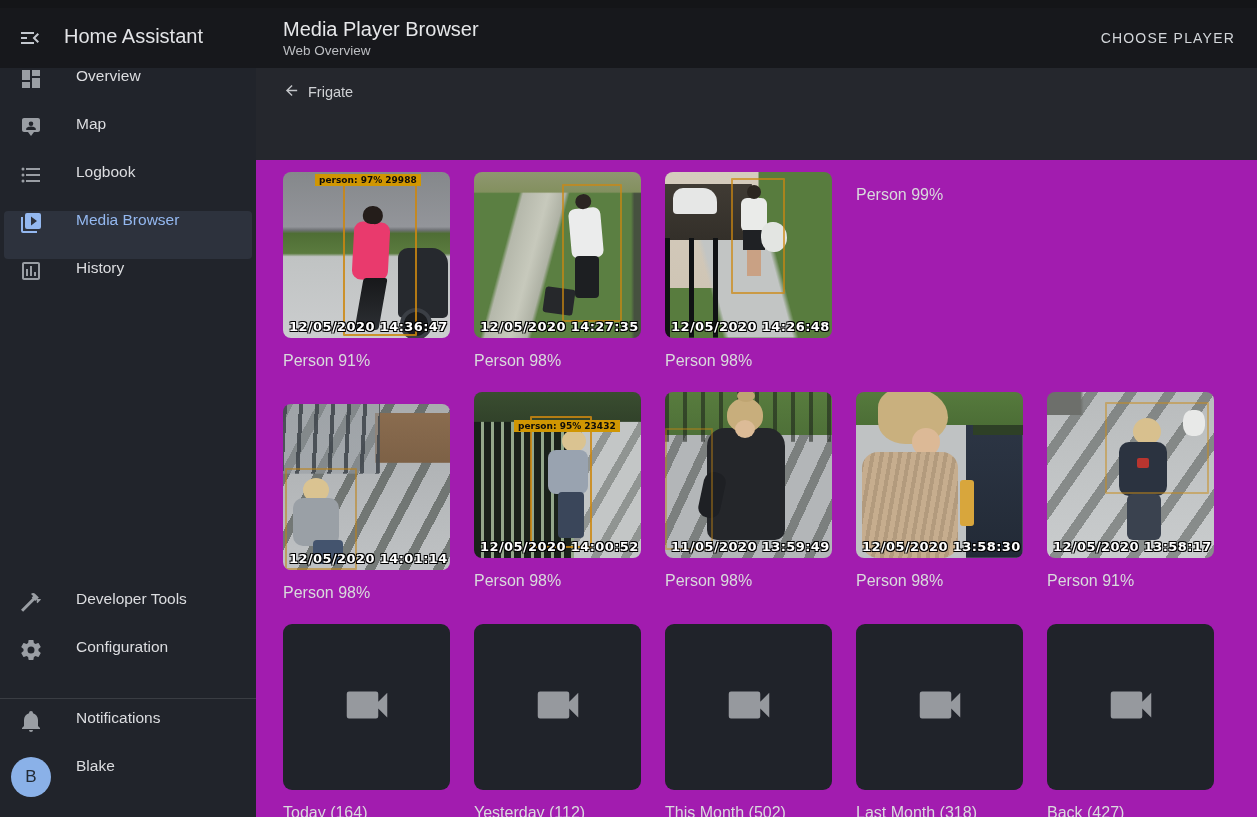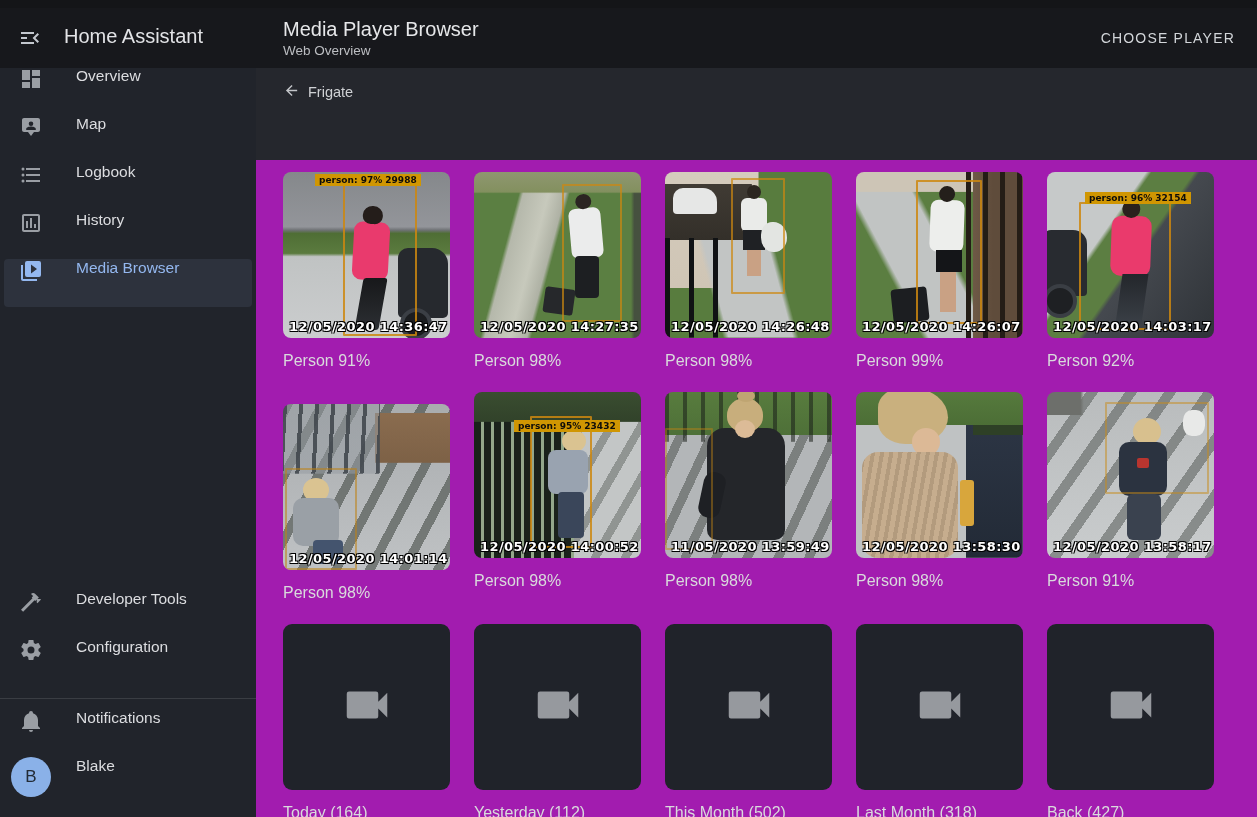--- a/index.html
+++ b/index.html
@@ -213,35 +213,35 @@
         <span class="lbl">Map</span>
       </div>
       <div class="side-item">
         <span class="icn">
             <svg viewBox="0 0 24 24" fill="currentColor">
               <path d="M7,5H21V7H7V5M7,13V11H21V13H7M4,4.5A1.5,1.5 0 0,1 5.5,6A1.5,1.5 0 0,1 4,7.5A1.5,1.5 0 0,1 2.5,6A1.5,1.5 0 0,1 4,4.5M4,10.5A1.5,1.5 0 0,1 5.5,12A1.5,1.5 0 0,1 4,13.5A1.5,1.5 0 0,1 2.5,12A1.5,1.5 0 0,1 4,10.5M7,19V17H21V19H7M4,16.5A1.5,1.5 0 0,1 5.5,18A1.5,1.5 0 0,1 4,19.5A1.5,1.5 0 0,1 2.5,18A1.5,1.5 0 0,1 4,16.5Z"></path>
             </svg>
           </span>
         <span class="lbl">Logbook</span>
       </div>
+      <div class="side-item selected">
+        <span class="icn">
+            <svg viewBox="0 0 24 24" fill="currentColor">
+              <path d="M4,6H2V20A2,2 0 0,0 4,22H18V20H4V6M20,2H8A2,2 0 0,0 6,4V16A2,2 0 0,0 8,18H20A2,2 0 0,0 22,16V4A2,2 0 0,0 20,2M12,14.5V5.5L18,10L12,14.5Z"></path>
+            </svg>
+          </span>
+        <span class="lbl">Media Browser</span>
+      </div>
       <div class="side-item">
         <span class="icn">
             <svg viewBox="0 0 24 24" fill="currentColor">
               <path d="M9,17H7V10H9V17M13,17H11V7H13V17M17,17H15V13H17V17M19,19H5V5H19V19M19,3H5C3.9,3 3,3.9 3,5V19C3,20.1 3.9,21 5,21H19C20.1,21 21,20.1 21,19V5C21,3.9 20.1,3 19,3Z"></path>
             </svg>
           </span>
         <span class="lbl">History</span>
-      </div>
-      <div class="side-item selected">
-        <span class="icn">
-            <svg viewBox="0 0 24 24" fill="currentColor">
-              <path d="M4,6H2V20A2,2 0 0,0 4,22H18V20H4V6M20,2H8A2,2 0 0,0 6,4V16A2,2 0 0,0 8,18H20A2,2 0 0,0 22,16V4A2,2 0 0,0 20,2M12,14.5V5.5L18,10L12,14.5Z"></path>
-            </svg>
-          </span>
-        <span class="lbl">Media Browser</span>
       </div>
     </div>
 
     <div class="tools-group">
       <div class="side-item">
         <span class="icn">
             <svg viewBox="0 0 24 24" fill="currentColor">
               <path d="M2,19.63L13.43,8.2L12.72,7.5L14.14,6.07L12,3.89C13.2,2.7 15.09,2.7 16.27,3.89L19.87,7.5L18.45,8.91H21.29L22,9.62L18.45,13.21L17.74,12.5V9.62L16.27,11.04L15.56,10.33L4.13,21.76L2,19.63Z"></path>
             </svg>
           </span>
@@ -315,40 +315,21 @@
             <i class="pa"></i>
               <i class="pb"></i>
               <i class="pc"></i>
             <div class="bbox"></div>
 
             <div class="ts">12/05/2020 14:26:48</div>
           </div>
           <div class="caption">Person 98%</div>
         </div>
         <div class="card">
-          <div class="thumb scene-4">
-            <i class="pa"></i>
-              <i class="pb"></i>
-              <i class="pc"></i>
-            <div class="bbox"></div>
-
-            <div class="ts">12/05/2020 14:26:07</div>
-          </div>
           <div class="caption">Person 99%</div>
-        </div>
-        <div class="card">
-          <div class="thumb scene-5">
-            <i class="pa"></i>
-              <i class="pb"></i>
-              <i class="pc"></i>
-            <div class="bbox"></div>
-            <div class="det">person: 96% 32154</div>
-            <div class="ts">12/05/2020 14:03:17</div>
-          </div>
-          <div class="caption">Person 92%</div>
         </div>
       </div>
 
       <div class="row">
         <div class="card">
           <div class="thumb scene-6">
             <i class="pa"></i>
               <i class="pb"></i>
               <i class="pc"></i>
             <div class="bbox"></div>

